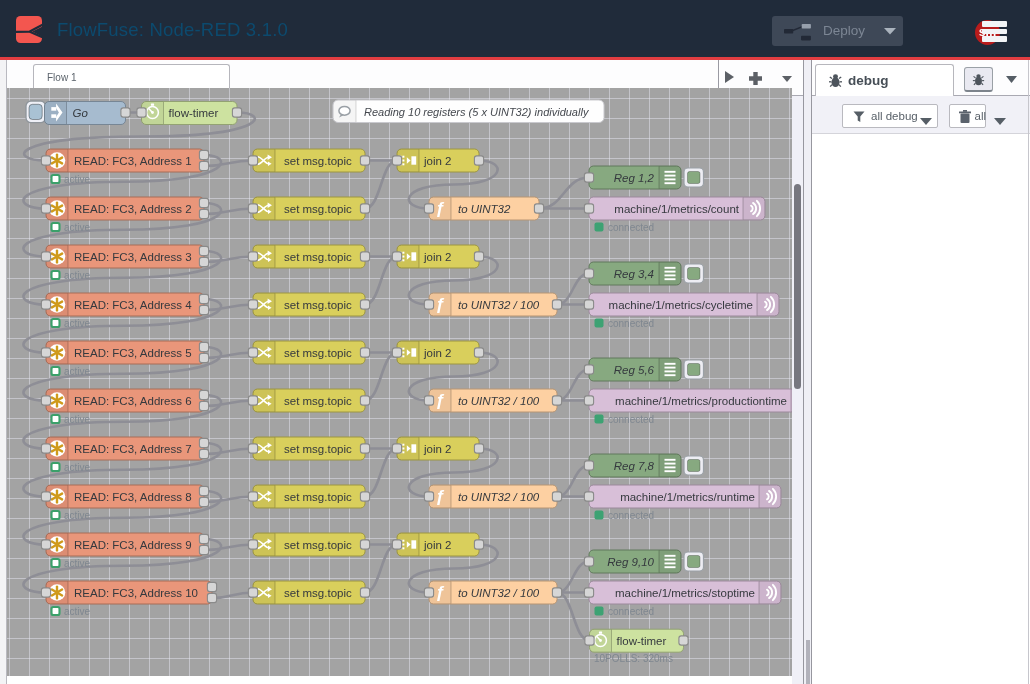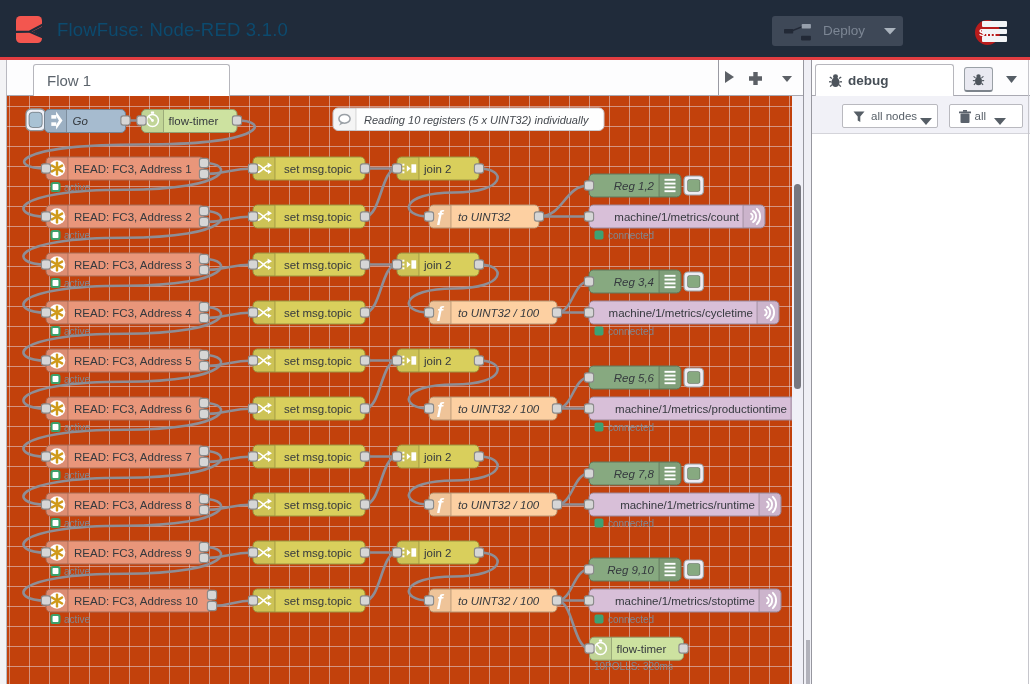--- a/index.html
+++ b/index.html
@@ -14,26 +14,26 @@
 
 #deploy { left:772px; top:15.5px; width:131px; height:30px; background:#3e4857; border-radius:3px; }
 #deploy .txt { position:absolute; left:51px; top:7px; font-size:13.5px; color:#7c8694; }
 #avatar { left:975px; top:20px; width:25px; height:25px; border-radius:50%; background:#b91c1c;
   color:#fff; font-size:12px; font-weight:bold; text-align:center; line-height:25px; }
 .bbar { left:982px; width:25px; height:5.5px; background:#f2f4f6; border-radius:1px; }
 
 #tabbar { left:7px; top:60px; width:796px; height:36px; background:#fdfdfe; border-bottom:1px solid #a9a9b2; }
 #flowtab { left:33px; top:64px; width:197px; height:32px; background:#fff;
   border:1px solid #b6b6bc; border-bottom:none; border-radius:3px 3px 0 0; }
-#flowtab span { position:absolute; left:13px; top:7px; font-size:15px; font-weight:500; color:#5c646c; }
+#flowtab span { position:absolute; left:13px; top:7px; font-size:10px; font-weight:500; color:#5c646c; }
 #tabsep { left:718px; top:60px; width:1px; height:35px; background:#9a9aa3; }
 
 #palette { left:0; top:60px; width:7px; height:624px; background:#f3f3f5; border-right:1px solid #b9b9c0; }
 
-#canvas { left:7px; top:96px; width:785px; height:588px; background:#c2410c; overflow:hidden; }
+#canvas { left:7px; top:88px; width:785px; height:588px; background:#a3a3a3; overflow:hidden; }
 
 #vtrack { left:792px; top:96px; width:11px; height:588px; background:#f0f0f7; }
 #vthumb { left:793.5px; top:184px; width:7.5px; height:205px; background:#77777f; border-radius:3.5px; }
 #splitter { left:803px; top:60px; width:9px; height:624px; background:#efeff5;
   border-left:1px solid #97979f; border-right:1px solid #97979f; }
 #sphandle { left:806px; top:640px; width:4px; height:44px; background:#b2b2bb; }
 
 #sidebar { left:812px; top:60px; width:218px; height:624px; background:#fff; }
 #sbtabs { left:812px; top:60px; width:218px; height:36px; background:#fdfdfe; border-bottom:1px solid #a9a9b2; }
 #debugtab { left:815px; top:64px; width:139px; height:32px; background:#fff;
@@ -766,26 +766,26 @@
     </svg>
   </div>
   <svg class="abs" style="left:1006px;top:76px" width="11" height="7">
       <path d="M0,0 L11,0 L5.5,7 Z" fill="#565e66"></path>
     </svg>
 
   <div class="abs tbtn" style="left:842px; width:96px;">
     <svg class="abs" style="left:10px;top:5.5px" width="12" height="12" viewBox="0 0 12 12">
       <path d="M0.5,0.5 L11.5,0.5 L7.3,5.5 L7.3,11 L4.7,9.5 L4.7,5.5 Z" fill="#565e66"></path>
     </svg>
-    <span style="position:absolute;left:28px;top:4.5px;">all nodes</span>
+    <span style="position:absolute;left:28px;top:4.5px;">all debug</span>
     <svg class="abs" style="left:77px;top:13px" width="12" height="7">
         <path d="M0,0 L12,0 L6,7 Z" fill="#565e66"></path>
       </svg>
   </div>
-  <div class="abs tbtn" style="left:949px; width:74px;">
+  <div class="abs tbtn" style="left:949px; width:37px;">
     <svg class="abs" style="left:9px;top:4.5px" width="12" height="13" viewBox="0 0 12 13">
       <rect x="1.5" y="3.5" width="9" height="9.5" rx="1" fill="#5a626c"></rect>
       <rect x="0" y="1.5" width="12" height="1.8" fill="#5a626c"></rect>
       <rect x="4" y="0" width="4" height="1.8" fill="#5a626c"></rect>
     </svg>
     <span style="position:absolute;left:24.5px;top:4.5px;">all</span>
     <svg class="abs" style="left:44px;top:13px" width="12" height="7">
         <path d="M0,0 L12,0 L6,7 Z" fill="#565e66"></path>
       </svg>
   </div>

